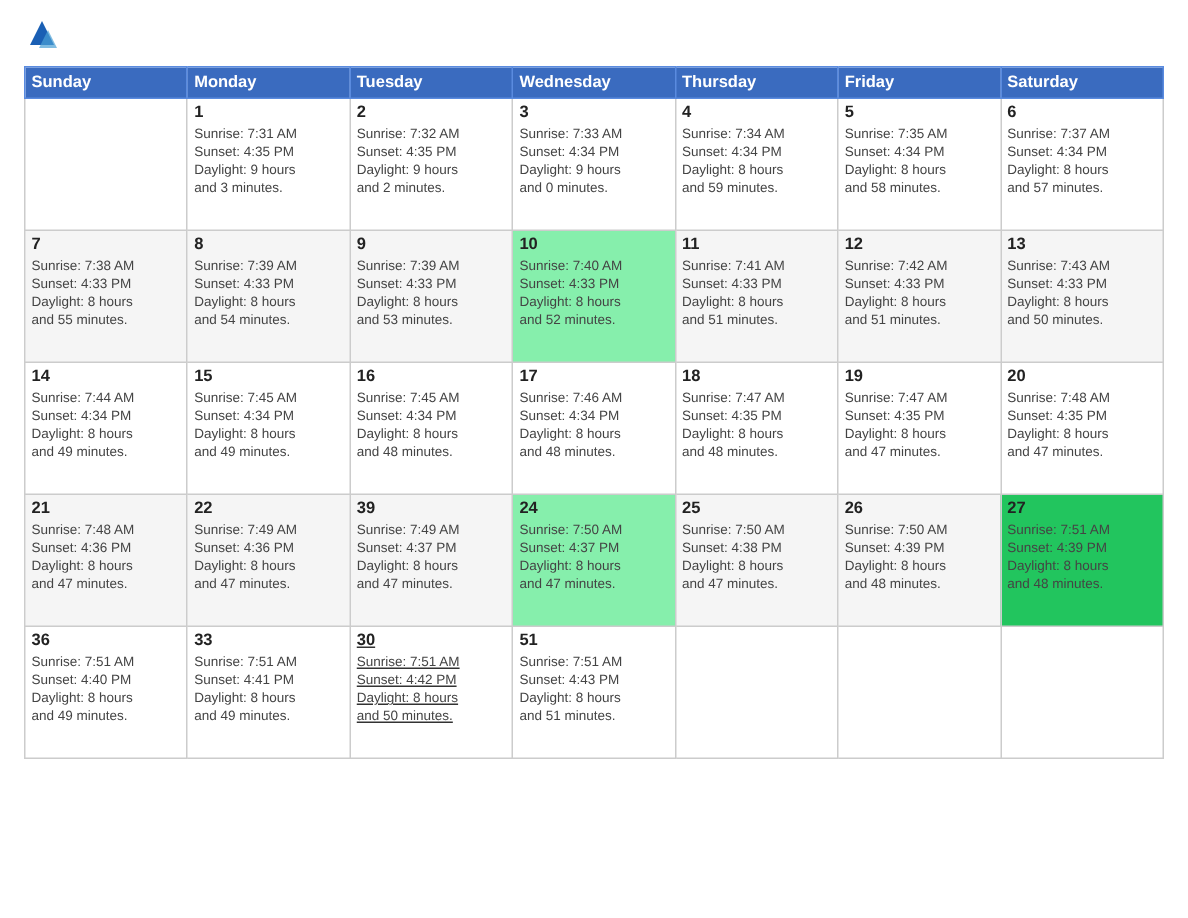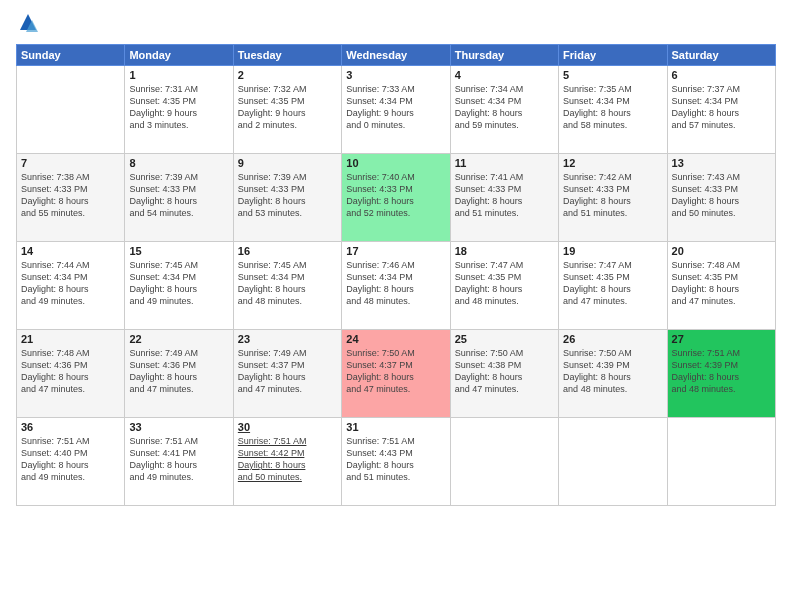--- a/index.html
+++ b/index.html
@@ -288,27 +288,27 @@
 and 47 minutes.</div>
           </td>
           <td style="background-color: rgb(245, 245, 245);">
             <span class="day-num">22</span>
             <div class="day-detail" style="white-space: pre-line;">Sunrise: 7:49 AM
 Sunset: 4:36 PM
 Daylight: 8 hours
 and 47 minutes.</div>
           </td>
           <td style="background-color: rgb(245, 245, 245);">
-            <span class="day-num">23</span>
+            <span class="day-num">39</span>
             <div class="day-detail" style="white-space: pre-line;">Sunrise: 7:49 AM
 Sunset: 4:37 PM
 Daylight: 8 hours
 and 47 minutes.</div>
           </td>
-          <td style="background-color: #fca5a5;">
+          <td style="background-color: #86efac;">
             <span class="day-num">24</span>
             <div class="day-detail" style="white-space: pre-line;">Sunrise: 7:50 AM
 Sunset: 4:37 PM
 Daylight: 8 hours
 and 47 minutes.</div>
           </td>
           <td style="background-color: rgb(245, 245, 245);">
             <span class="day-num">25</span>
             <div class="day-detail" style="white-space: pre-line;">Sunrise: 7:50 AM
 Sunset: 4:38 PM
@@ -346,21 +346,21 @@
 and 49 minutes.</div>
           </td>
           <td style="background-color: rgb(255, 255, 255); text-decoration: underline;">
             <span class="day-num">30</span>
             <div class="day-detail" style="white-space: pre-line;">Sunrise: 7:51 AM
 Sunset: 4:42 PM
 Daylight: 8 hours
 and 50 minutes.</div>
           </td>
           <td style="background-color: rgb(255, 255, 255);">
-            <span class="day-num">31</span>
+            <span class="day-num">51</span>
             <div class="day-detail" style="white-space: pre-line;">Sunrise: 7:51 AM
 Sunset: 4:43 PM
 Daylight: 8 hours
 and 51 minutes.</div>
           </td>
           <td class="empty-cell"></td>
           <td class="empty-cell"></td>
           <td class="empty-cell"></td>
         </tr>
       </tbody>

